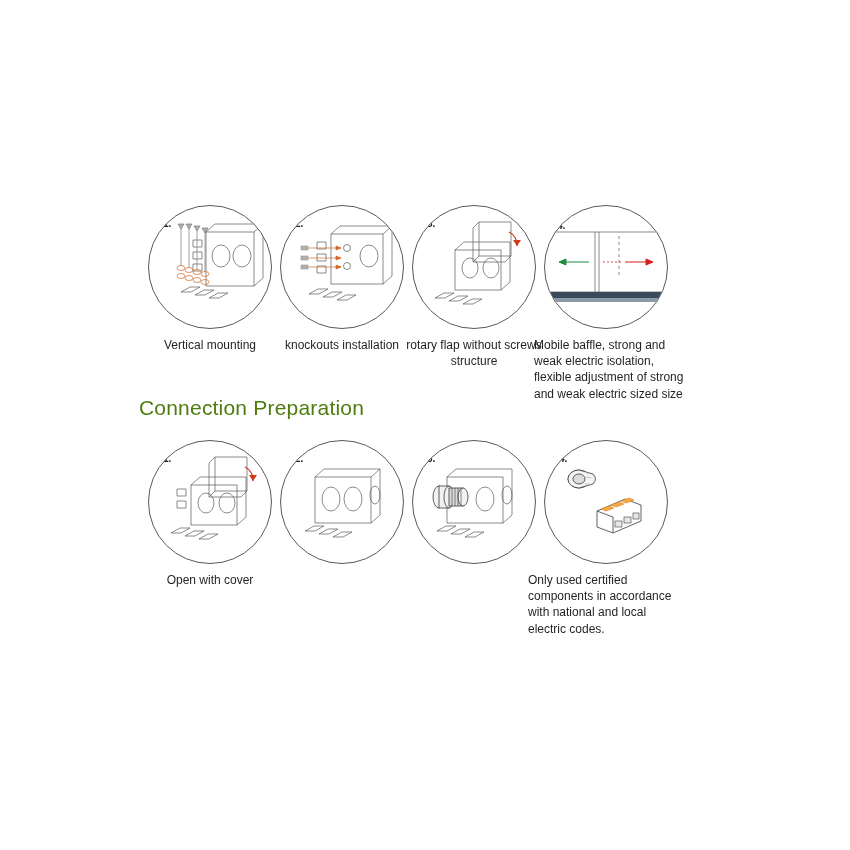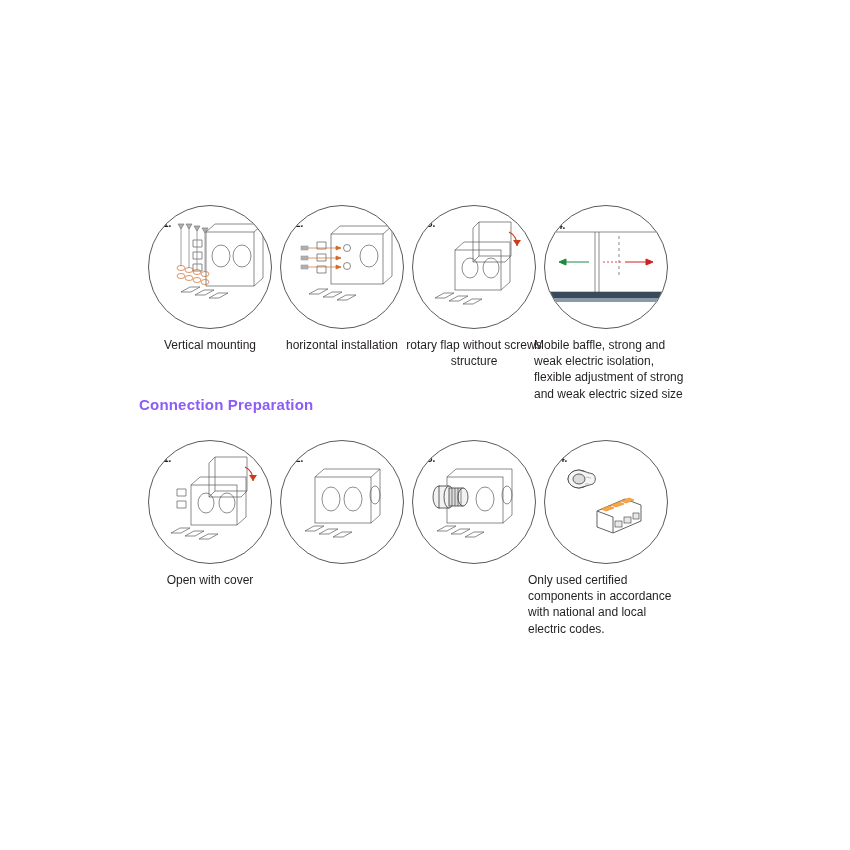--- a/index.html
+++ b/index.html
@@ -79,23 +79,23 @@
     text-align: left;
     padding-left: 12px;
     padding-right: 10px;
   }
 
   
   .section-title {
     position: absolute;
     left: 139px;
     top: 396px;
-    font-size: 15px;
-    font-weight: bold;
-    color: #8b5cf6;
+    font-size: 21px;
+    font-weight: normal;
+    color: #4d7c0f;
     letter-spacing: .2px;
     font-family: "Liberation Sans", sans-serif;
   }
 
   
   svg { display: block; }
 </style>
 </head>
 <body>
 
@@ -176,21 +176,21 @@
             <line x1="26" y1="61" x2="60" y2="61"></line>
             <polygon points="60,61 55,59 55,63"></polygon>
           </g>
           <g stroke="#9a9a9a" fill="#b0b0b0" stroke-width="0.6">
             <rect x="20" y="40" width="7" height="4"></rect>
             <rect x="20" y="50" width="7" height="4"></rect>
             <rect x="20" y="59" width="7" height="4"></rect>
           </g>
         </svg>
       </div>
-      <div class="caption">horizontal installation</div>
+      <div class="caption">knockouts installation</div>
     </div>
 
     <div class="cell cell-2">
       <div class="circle">
         <span class="step-num">3.</span>
         <svg width="122" height="122" viewBox="0 0 122 122">
           <g stroke="#5a5a5a" fill="none" stroke-width="0.7">
             <rect x="42" y="44" width="46" height="40"></rect>
             <path d="M42 44 L51 36 L97 36 L97 76 L88 84"></path>
             <ellipse cx="57" cy="62" rx="8" ry="10"></ellipse>

